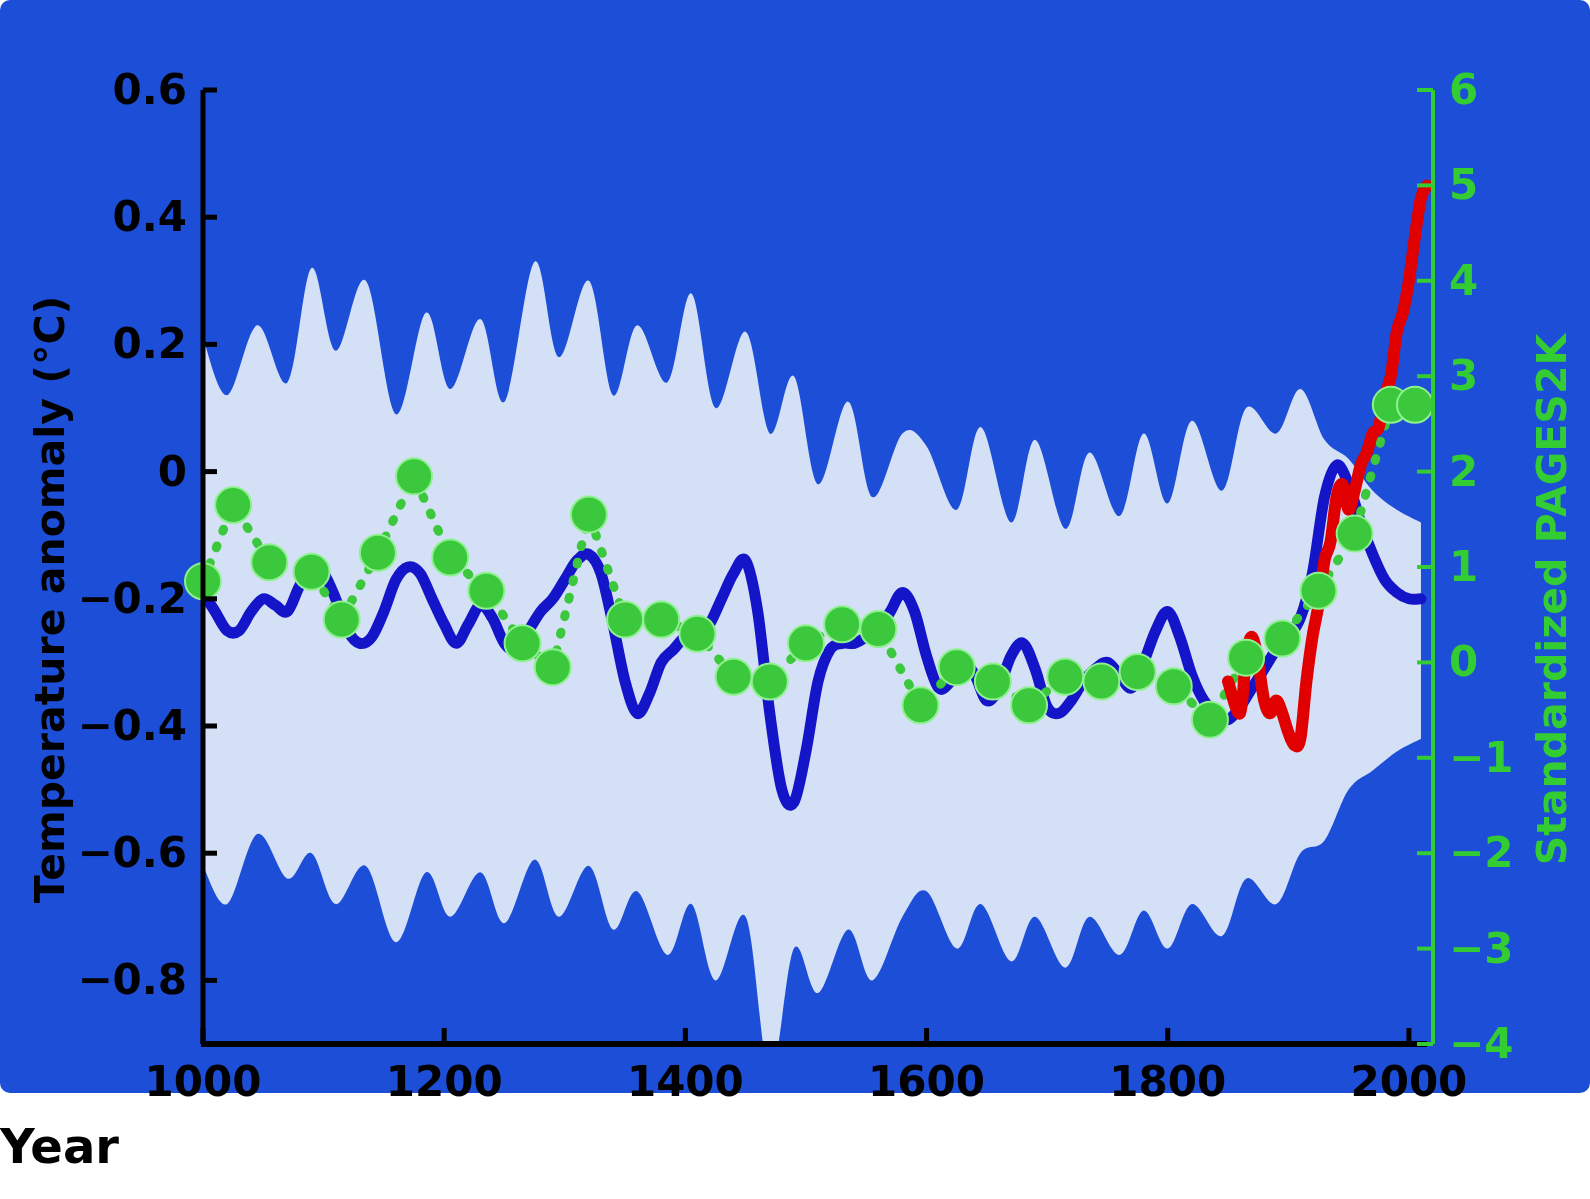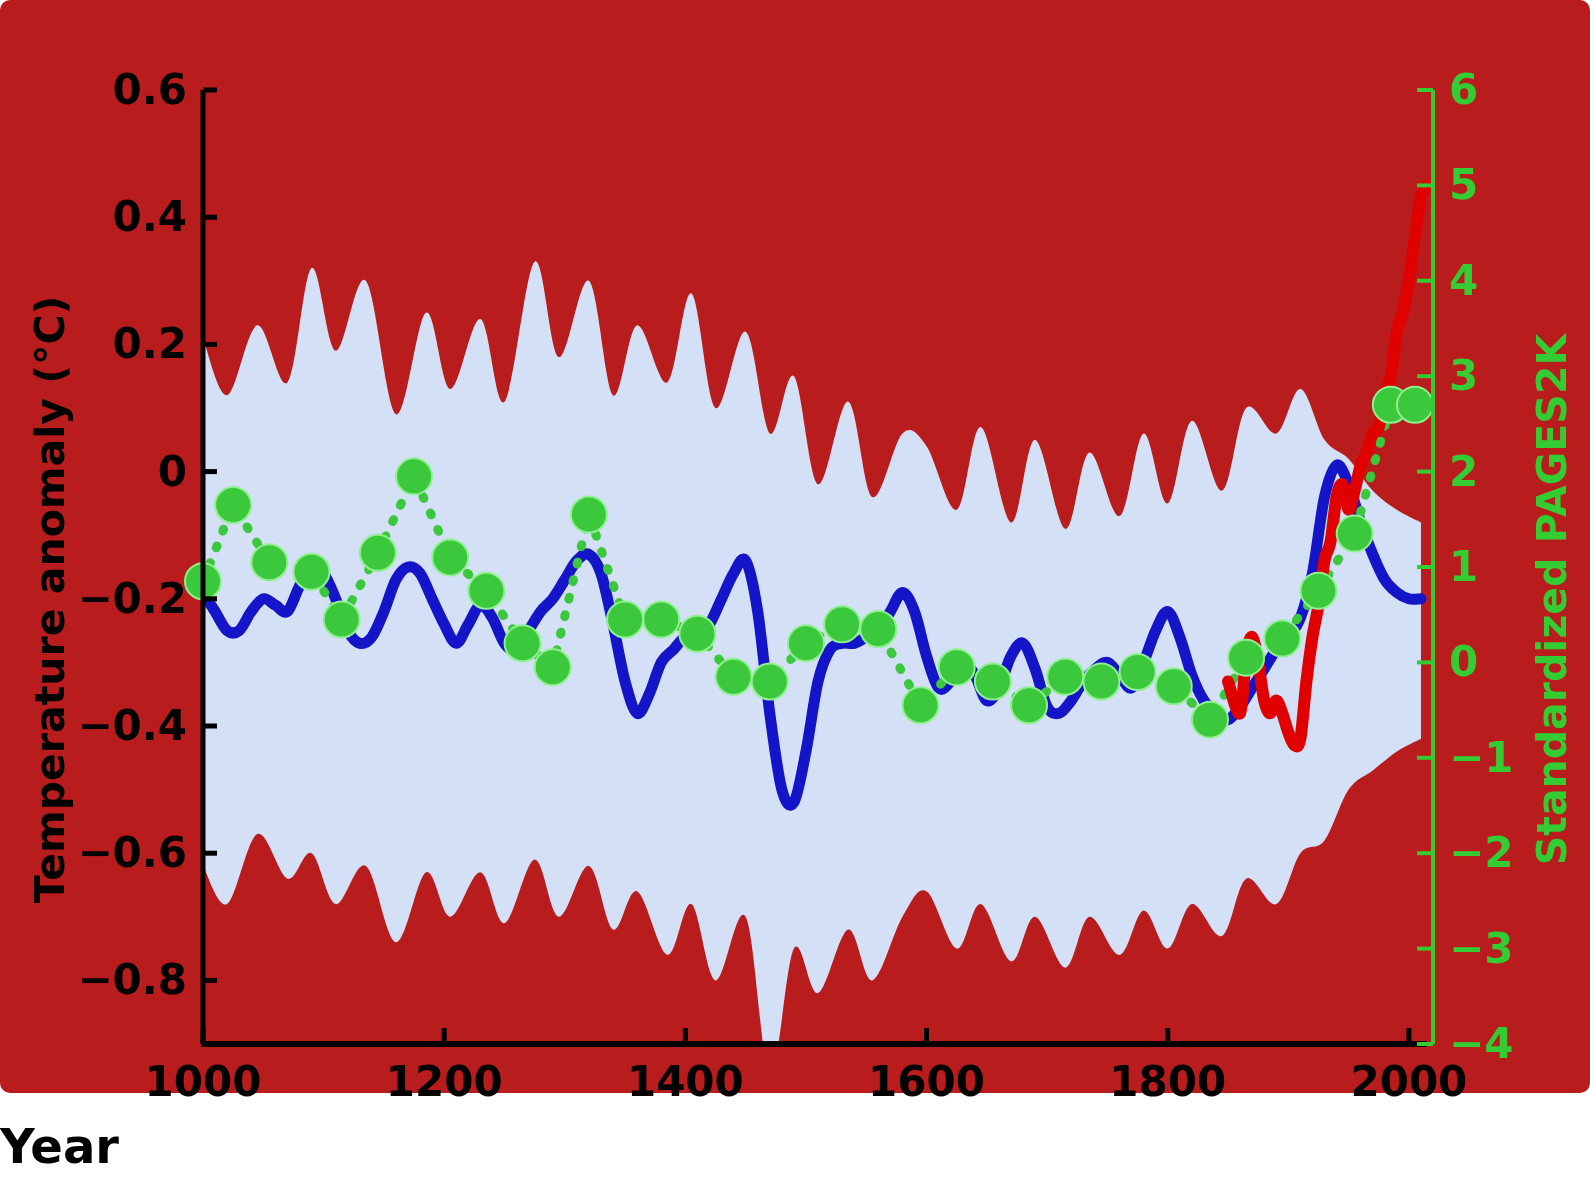--- a/index.html
+++ b/index.html
@@ -1,17 +1,17 @@
 <!DOCTYPE html>
 <html><head>
 <meta charset="utf-8">
 <style>
   html,body{margin:0;padding:0;background:#fff;}
   body{width:1590px;height:1199px;font-family:"DejaVu Sans", sans-serif;overflow:hidden;}
-  #figure{position:relative;width:1590px;height:1093px;background:#b91c1c;border-radius:10px;}
+  #figure{position:relative;width:1590px;height:1093px;background:#1d4ed8;border-radius:10px;}
   #plot-svg{position:absolute;left:0;top:0;}
   .axis-label{position:absolute;font-weight:bold;letter-spacing:0px;}
   #ylabel-left{
      left:20px; top:0px; width:1199px; height:60px;
      transform-origin: 0 0;
      transform: rotate(-90deg) translate(-1199px,0);
      display:flex;align-items:center;justify-content:center;
      font-size:41px;color:#000;
   }
   #ylabel-right{

